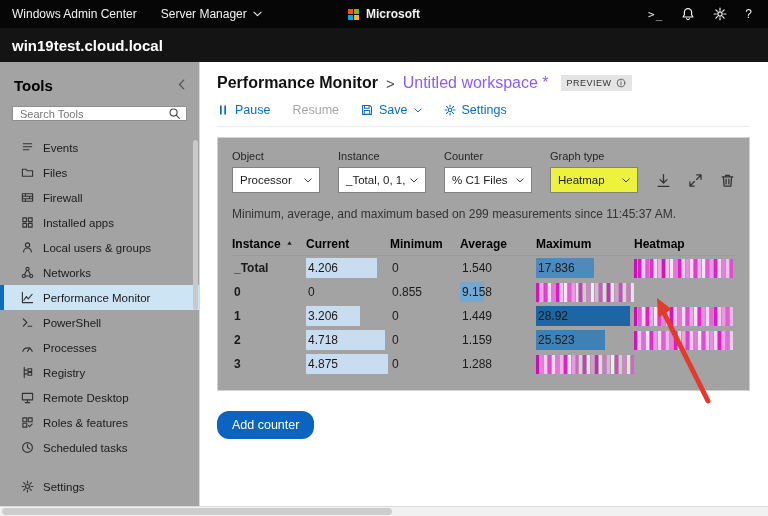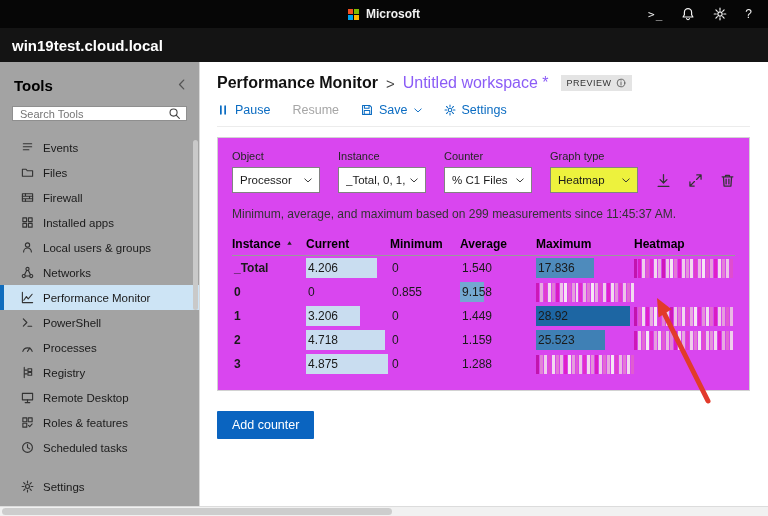--- a/index.html
+++ b/index.html
@@ -56,21 +56,21 @@
   .workspace { font-size:16px; color:#8b5cf6; }
   .preview-badge { margin-left:4px; background:#e4e4e4; color:#333; font-size:9px; letter-spacing:.5px; padding:3px 6px; display:flex; align-items:center; gap:4px; }
   .preview-badge .icon { width:10px; height:10px; color:#555; }
 
   .toolbar { margin-top:11px; display:flex; align-items:center; gap:22px; padding-bottom:9px; border-bottom:1px solid #ececec; font-size:12.5px; }
   .tb-item { display:flex; align-items:center; gap:6px; color:#0b6cc2; cursor:pointer; }
   .tb-item .icon { width:12px; height:12px; }
   .tb-item.disabled { color:#a6a6a6; cursor:default; }
   .tb-item .chev-sm { width:8px; height:5px; }
 
-  .panel { margin-top:10px; border:1px solid #d2d2d2; padding:12px 14px 14px 14px; background:#d946ef; }
+  .panel { margin-top:10px; border:1px solid #d2d2d2; padding:12px 14px 14px 14px; background:#a3a3a3; }
   .fields-row { display:flex; align-items:flex-end; gap:18px; }
   .field { display:flex; flex-direction:column; }
   .field-label { font-size:11px; color:#262626; margin-bottom:5px; }
   .select { width:88px; height:26px; border:1px solid #828282; background:#fff; display:flex; align-items:center; justify-content:space-between; padding:0 7px; font-size:11.5px; cursor:pointer; white-space:nowrap; overflow:hidden; }
   .select .select-value { overflow:hidden; text-overflow:clip; white-space:nowrap; }
   .select .chev-sm { width:8px; height:5px; color:#333; margin-left:4px; }
   .panel-actions { margin-left:auto; display:flex; align-items:center; gap:17px; height:26px; color:#333; }
   .panel-actions .icon { width:15px; height:15px; cursor:pointer; }
 
   .summary { margin-top:14px; font-size:12px; color:#333; }
@@ -82,35 +82,46 @@
   .th .sort { width:9px; height:9px; color:#222; }
   .tr { height:24px; }
   .td { position:relative; height:20px; line-height:20px; white-space:nowrap; }
   .td.inst { font-weight:bold; }
   .td span.val { position:relative; z-index:1; padding-left:2px; }
   .bar { position:absolute; left:0; top:0; bottom:0; z-index:0; }
   .bar.cur { background:#c9ddf0; }
   .heat { display:flex; align-items:center; gap:1px; height:20px; }
   .heat i { display:block; width:3px; height:19px; }
 
-  .add-counter { margin-top:20px; display:inline-block; background:#0a64c0; color:#fff; border:none; font-size:12.5px; font-family:"Liberation Sans", sans-serif; padding:7px 15px; border-radius:1px; cursor:pointer; }
+  .add-counter { margin-top:20px; display:inline-block; background:#0a64c0; color:#fff; border:none; font-size:12.5px; font-family:"Liberation Sans", sans-serif; padding:7px 15px; border-radius:12px; cursor:pointer; }
 
   
   .hscroll { height:10px; background:#f1f1f1; border-top:1px solid #dcdcdc; position:relative; flex:0 0 auto; }
   .hscroll .thumb { position:absolute; left:2px; top:1px; height:7px; width:390px; background:#cdcdcd; border-radius:4px; }
 
   
   .arrow-overlay { position:absolute; inset:0; width:768px; height:516px; pointer-events:none; z-index:60; }
 </style>
 </head>
 <body>
 
 <div class="app">
 
   <header class="topbar">
+    <div class="left">
+      <span>Windows Admin Center</span>
+      <span class="menu-item">
+        <span>Server Manager</span>
+        <span class="icon">
+            <svg viewBox="0 0 10 6">
+              <path d="M1 1l4 3.8L9 1"></path>
+            </svg>
+          </span>
+      </span>
+    </div>
     <div class="center">
       <span class="ms-logo">
         <i style="background:#f25022"></i>
           <i style="background:#7fba00"></i>
           <i style="background:#00a4ef"></i>
           <i style="background:#ffb900"></i>
       </span>
       <span class="brand">Microsoft</span>
     </div>
     <div class="right">

